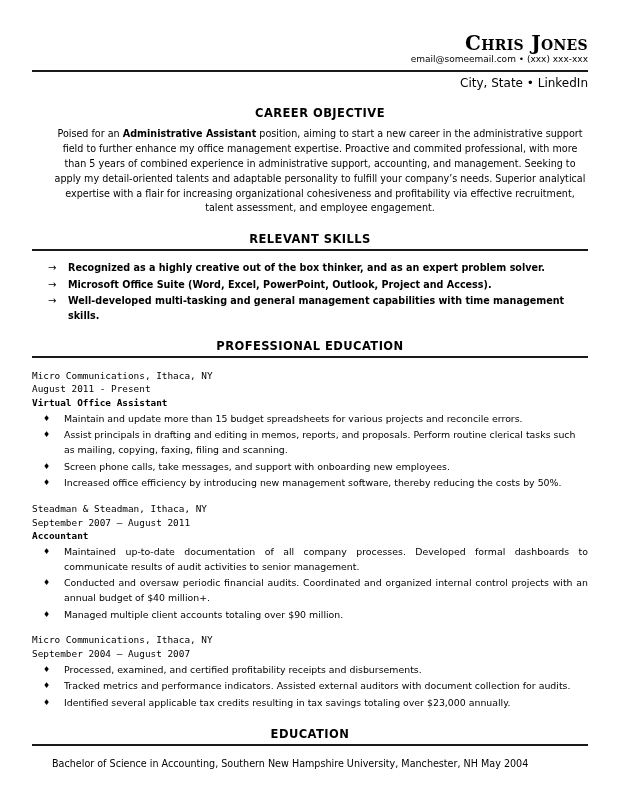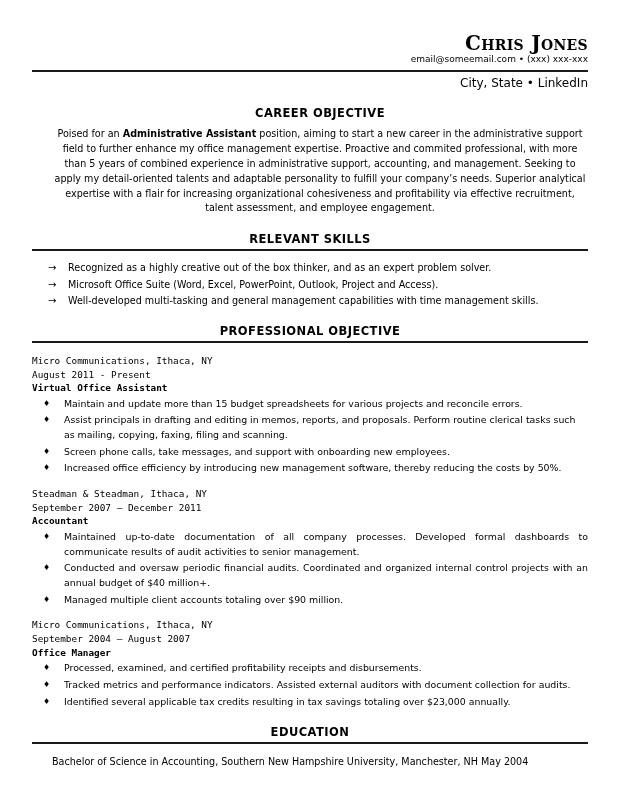--- a/index.html
+++ b/index.html
@@ -105,20 +105,21 @@
     padding-left: 16px;
   }
   .skill-arrow {
     width: 20px;
     flex: 0 0 20px;
     font-size: 10px;
     line-height: 1.62;
   }
   .skill-text {
     flex: 1;
+    font-weight: bold;
   }
 
   
   .experience-wrap {
     margin-top: 15px;
   }
   .job {
     margin-top: 11px;
   }
   .job:first-of-type {
@@ -213,21 +214,21 @@
         <span class="skill-text">Microsoft Office Suite (Word, Excel, PowerPoint, Outlook, Project and Access).</span>
       </li>
       <li class="skill-item">
         <span class="skill-arrow">→</span>
         <span class="skill-text">Well-developed multi-tasking and general management capabilities with time management skills.</span>
       </li>
     </ul>
   </div>
 
   <div class="experience-wrap">
-    <div class="section-heading">PROFESSIONAL OBJECTIVE</div>
+    <div class="section-heading">PROFESSIONAL EDUCATION</div>
     <div class="section-rule"></div>
 
     <div class="job">
       <div class="job-head">
         <span class="job-company">Micro Communications, Ithaca, NY</span>
         <span class="job-dates">August 2011 - Present</span>
       </div>
       <div class="job-title">Virtual Office Assistant</div>
       <ul class="bullets">
         <li class="bullet">
@@ -245,21 +246,21 @@
         <li class="bullet">
           <span class="bullet-dot">♦</span>
           <span class="bullet-text justify">Increased office efficiency by introducing new management software, thereby reducing the costs by 50%.</span>
         </li>
       </ul>
     </div>
 
     <div class="job">
       <div class="job-head">
         <span class="job-company">Steadman &amp; Steadman, Ithaca, NY</span>
-        <span class="job-dates">September 2007 – December 2011</span>
+        <span class="job-dates">September 2007 – August 2011</span>
       </div>
       <div class="job-title">Accountant</div>
       <ul class="bullets">
         <li class="bullet">
           <span class="bullet-dot">♦</span>
           <span class="bullet-text justify">Maintained up-to-date documentation of all company processes. Developed formal dashboards to communicate results of audit activities to senior management.</span>
         </li>
         <li class="bullet">
           <span class="bullet-dot">♦</span>
           <span class="bullet-text justify">Conducted and oversaw periodic financial audits. Coordinated and organized internal control projects with an annual budget of $40 million+.</span>
@@ -269,21 +270,20 @@
           <span class="bullet-text">Managed multiple client accounts totaling over $90 million.</span>
         </li>
       </ul>
     </div>
 
     <div class="job">
       <div class="job-head">
         <span class="job-company">Micro Communications, Ithaca, NY</span>
         <span class="job-dates">September 2004 – August 2007</span>
       </div>
-      <div class="job-title">Office Manager</div>
       <ul class="bullets">
         <li class="bullet">
           <span class="bullet-dot">♦</span>
           <span class="bullet-text">Processed, examined, and certified profitability receipts and disbursements.</span>
         </li>
         <li class="bullet">
           <span class="bullet-dot">♦</span>
           <span class="bullet-text justify">Tracked metrics and performance indicators. Assisted external auditors with document collection for audits.</span>
         </li>
         <li class="bullet">

